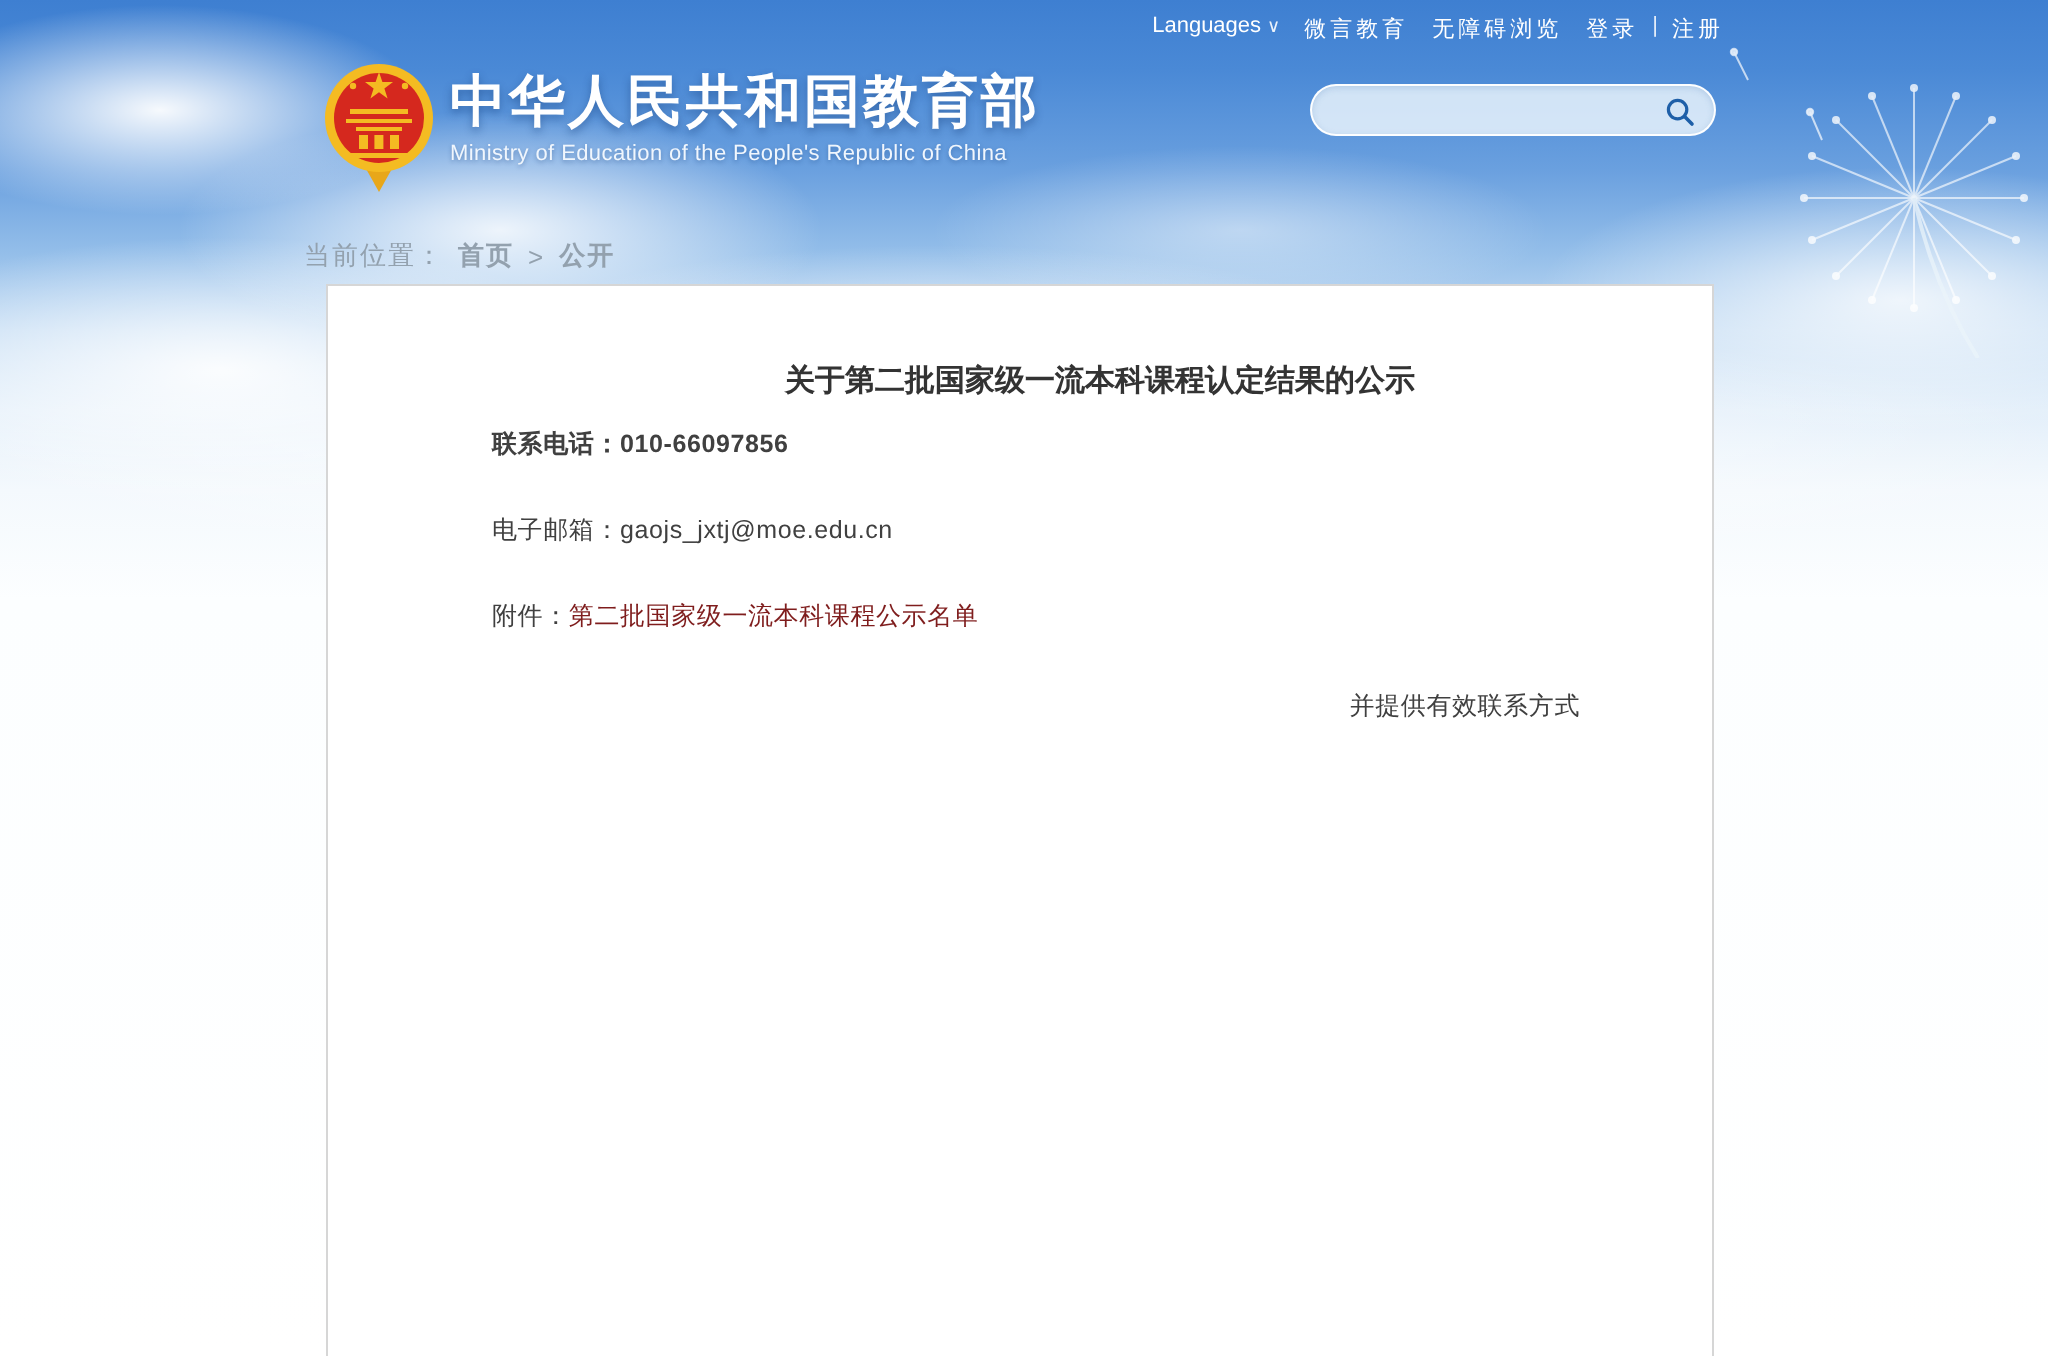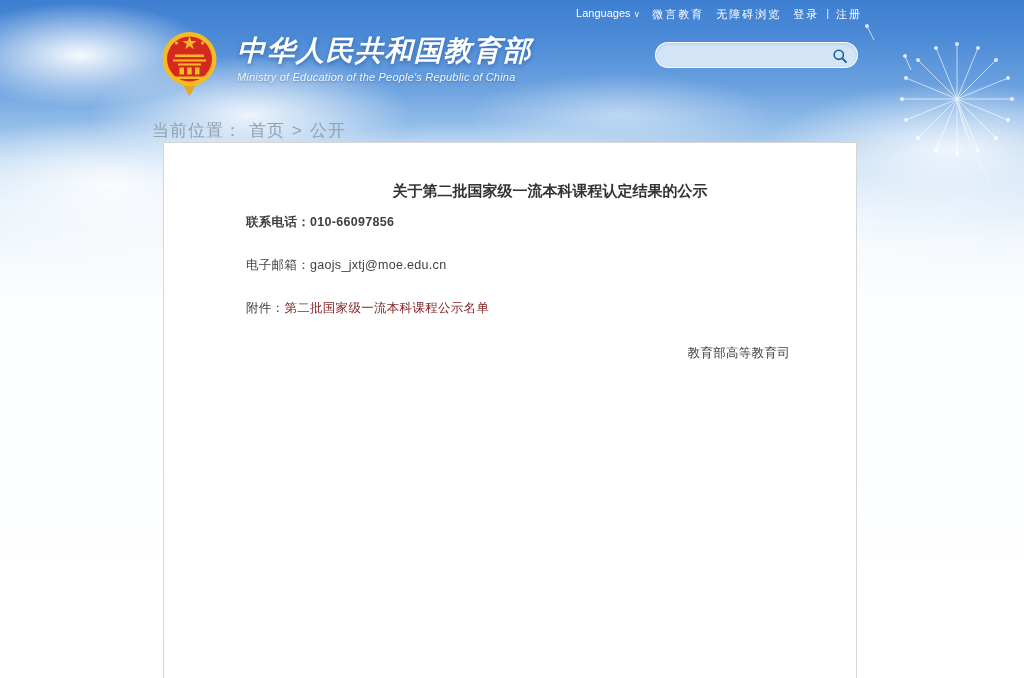--- a/index.html
+++ b/index.html
@@ -31,21 +31,21 @@
     position:absolute;top:7px;right:162px;display:flex;align-items:flex-start;gap:12px;
     font-size:11px;color:#ffffff;
   }
   .topbar a{color:#ffffff;text-decoration:none;cursor:pointer;}
   .topbar .cn{letter-spacing:2px;}
   .topbar .sep{margin:0 -5px;color:rgba(255,255,255,.85);}
   .topbar .chev{font-size:9px;margin-left:3px;color:rgba(255,255,255,.9);}
 
   
   .logo{position:absolute;left:162px;top:29px;display:flex;text-decoration:none;cursor:pointer;}
-  .titles{margin-left:20px;font-style:italic;}
+  .titles{margin-left:8px;}
   .site-title{
     font-size:28px;font-weight:bold;color:#ffffff;letter-spacing:1.5px;
     text-shadow:0 2px 4px rgba(20,60,120,.45);line-height:36px;margin-top:4px;white-space:nowrap;
   }
   .site-subtitle{
     font-size:11px;color:#f0f6fd;letter-spacing:.2px;margin-top:2px;
     text-shadow:0 1px 2px rgba(20,60,120,.4);white-space:nowrap;
   }
 
   
@@ -57,24 +57,24 @@
   }
   .searchbox input{
     position:absolute;left:0;top:0;width:172px;height:24px;border:none;outline:none;
     background:transparent;padding:0 0 0 14px;font-size:12px;color:#333;
     font-family:"Liberation Sans","DejaVu Sans",sans-serif;
   }
   .mag{position:absolute;right:9px;top:5px;cursor:pointer;}
 
   
   .breadcrumb{
-    position:absolute;left:152px;top:119px;font-size:17px;color:#93a1ae;
+    position:absolute;left:152px;top:119px;font-size:13px;color:#93a1ae;
     display:flex;align-items:center;gap:7px;letter-spacing:1px;
   }
-  .breadcrumb a{color:#93a1ae;text-decoration:none;cursor:pointer;}
+  .breadcrumb a{color:#93a1ae;text-decoration:none;cursor:pointer;font-weight:bold;}
 
   
   .card{
     position:absolute;left:163px;top:142px;width:694px;height:600px;box-sizing:border-box;
     background:#ffffff;border:1px solid #d6d6d6;padding:0 58px 0 20px;
   }
   .doc-title{
     margin:36px 0 0 118px;text-align:center;
     font-size:15px;font-weight:700;color:#333333;line-height:24px;
   }
@@ -191,15 +191,15 @@
     <a>首页</a>
     <span>&gt;</span>
     <a>公开</a>
   </div>
 
   <div class="card">
     <h1 class="doc-title">关于第二批国家级一流本科课程认定结果的公示</h1>
     <p class="info first">联系电话：010-66097856</p>
     <p class="info">电子邮箱：gaojs_jxtj@moe.edu.cn</p>
     <p class="info"><span>附件：</span><a class="attach-link">第二批国家级一流本科课程公示名单</a></p>
-    <p class="sign">教育部高等教育司</p>
+    <p class="sign">并提供有效联系方式</p>
   </div>
 </div>
 
 </body></html>

